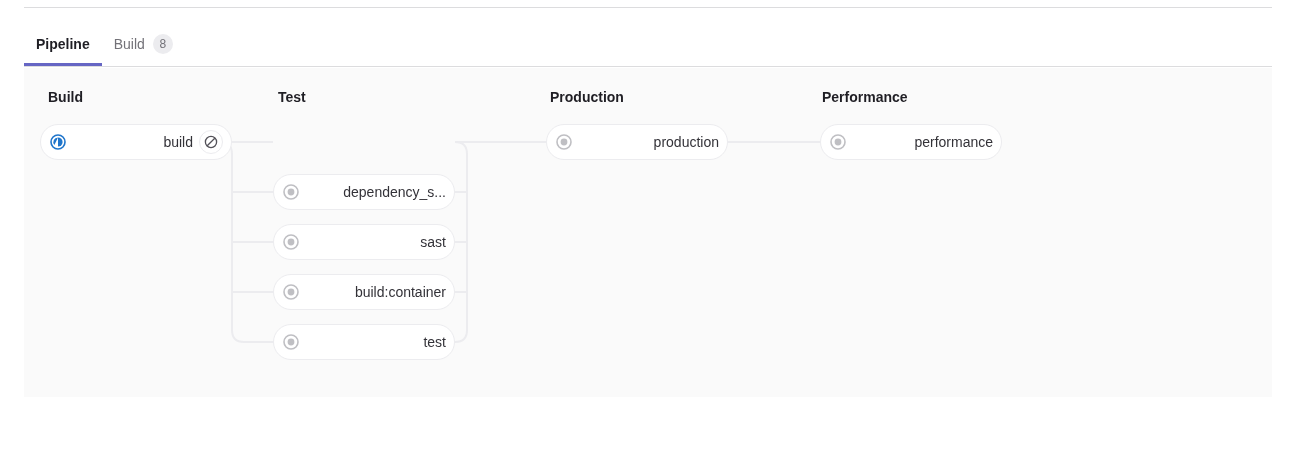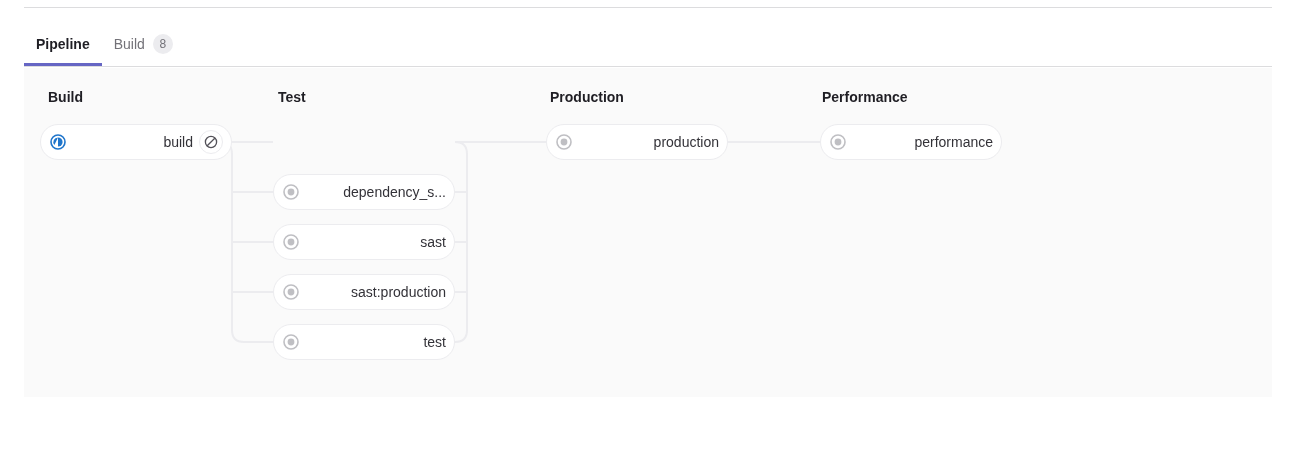--- a/index.html
+++ b/index.html
@@ -235,21 +235,21 @@
       <circle cx="8" cy="8" r="3.4" fill="#bfbfc3"></circle>
     </svg>
     <span class="job-name">sast</span>
   </div>
 
   <div class="job-pill" style="left:249px; top:206px; width:182px;">
     <svg class="status-icon" viewBox="0 0 16 16">
       <circle cx="8" cy="8" r="7" fill="none" stroke="#bfbfc3" stroke-width="1.6"></circle>
       <circle cx="8" cy="8" r="3.4" fill="#bfbfc3"></circle>
     </svg>
-    <span class="job-name">sast:production</span>
+    <span class="job-name">build:container</span>
   </div>
 
   <div class="job-pill" style="left:249px; top:256px; width:182px;">
     <svg class="status-icon" viewBox="0 0 16 16">
       <circle cx="8" cy="8" r="7" fill="none" stroke="#bfbfc3" stroke-width="1.6"></circle>
       <circle cx="8" cy="8" r="3.4" fill="#bfbfc3"></circle>
     </svg>
     <span class="job-name">test</span>
   </div>
 

